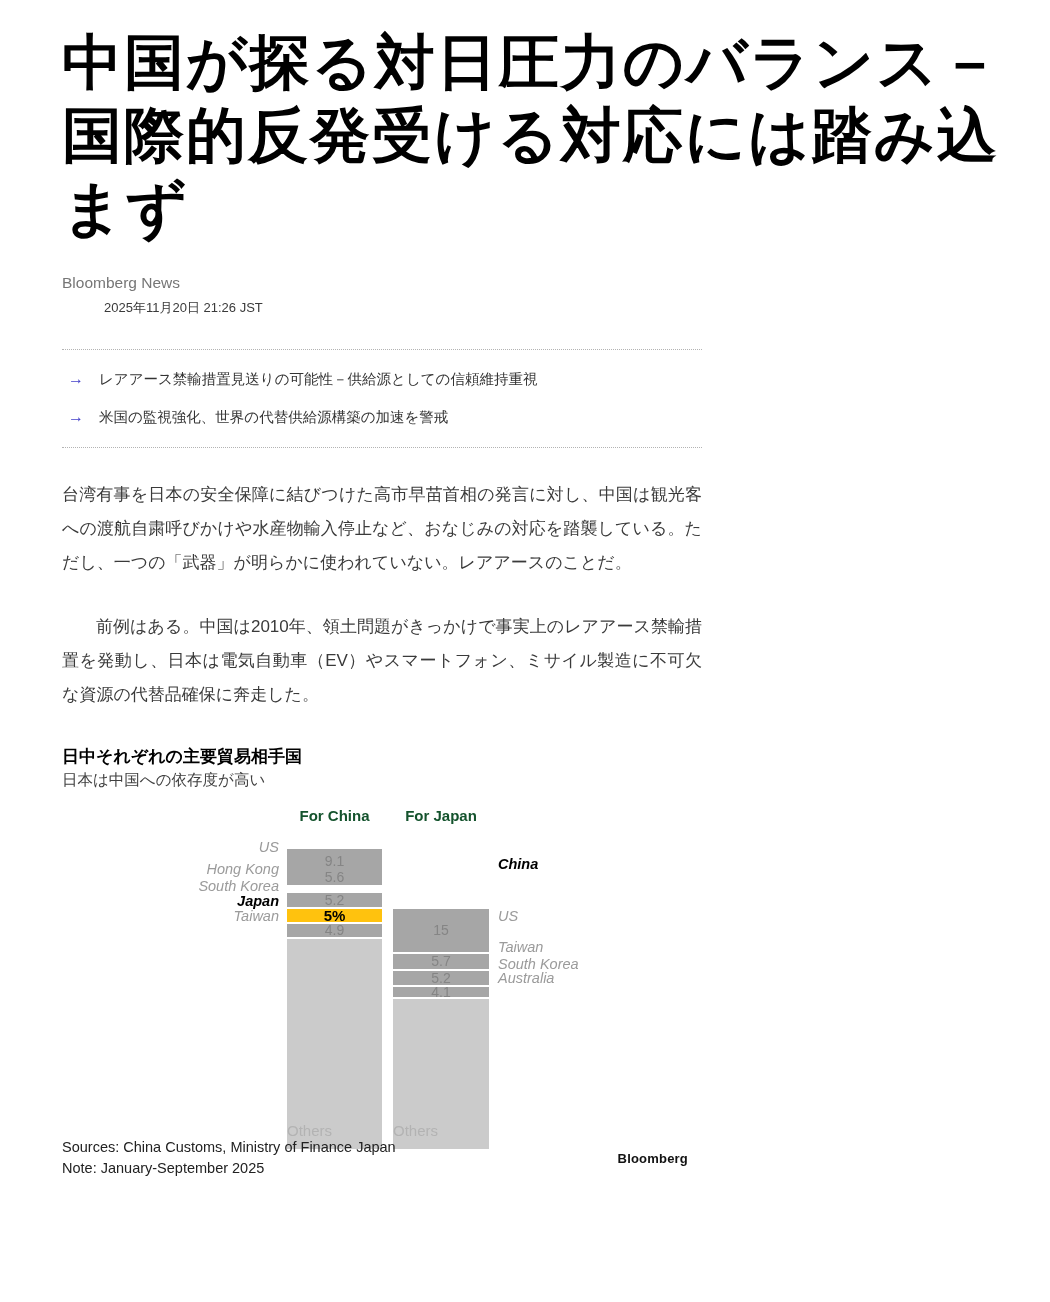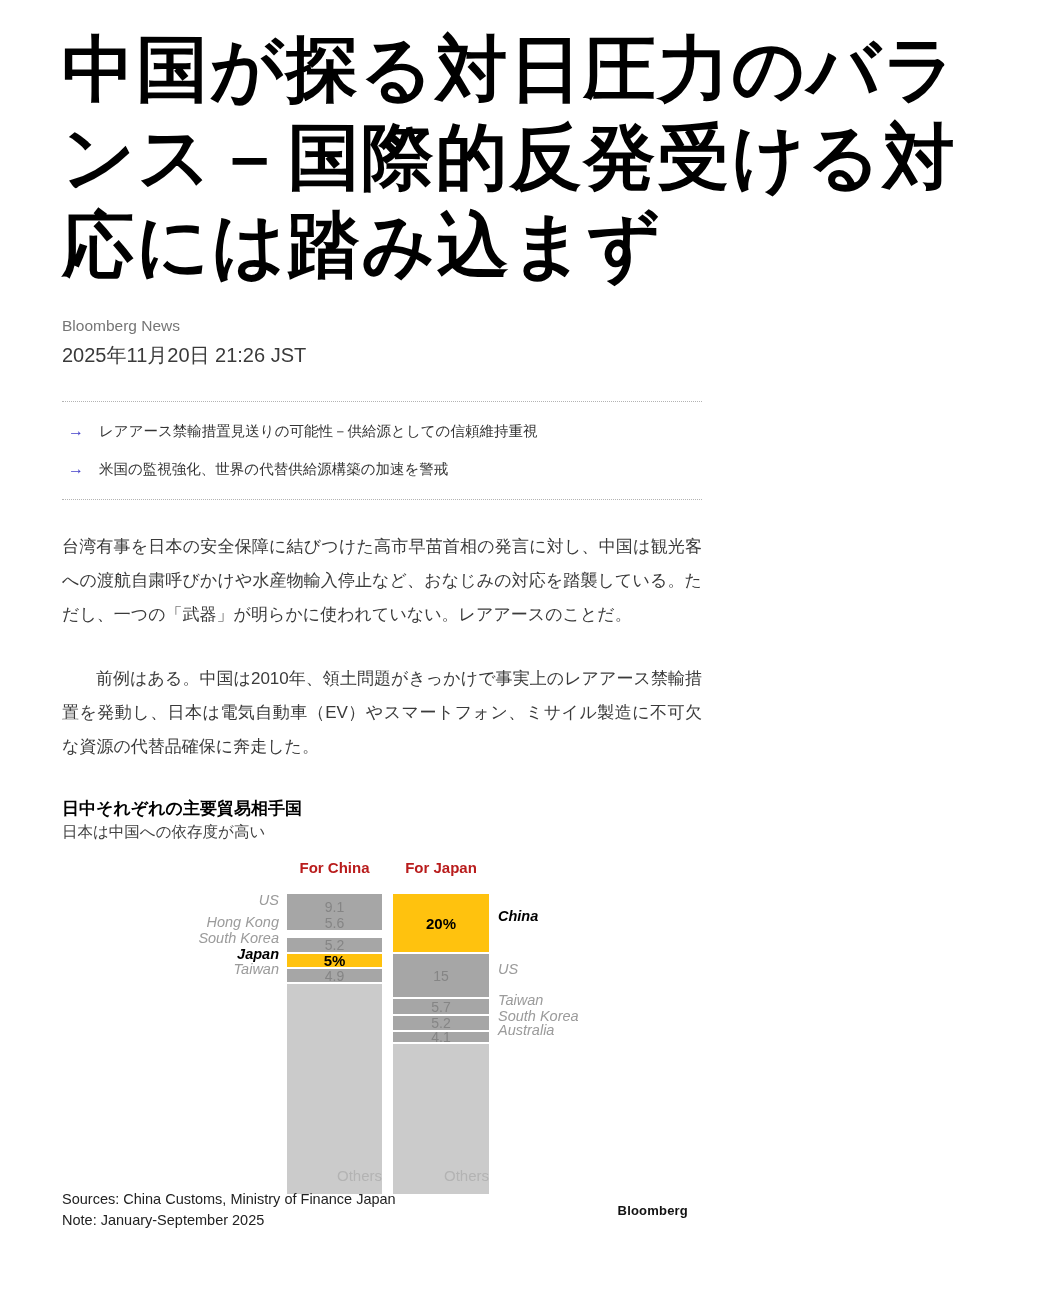--- a/index.html
+++ b/index.html
@@ -8,30 +8,30 @@
     width: 1050px;
     font-family: "Liberation Sans", "DejaVu Sans", sans-serif;
     color: #3a3a3a;
   }
   .page { padding: 26px 0 40px 62px; width: 1050px; }
 
   
   .headline {
     margin: 0;
     width: 965px;
-    font-size: 72px;
+    font-size: 60px;
     line-height: 1.22;
     font-weight: 700;
     letter-spacing: 2px;
     color: #000000;
   }
 
   
   .byline { margin-top: 28px; font-size: 15.5px; color: #767676; }
-  .dateline { margin-top: 7px; font-size: 20px; color: #3a3a3a; }
+  .dateline { margin-top: 7px; font-size: 13px; color: #3a3a3a; margin-left: 42px; }
 
   .content { width: 640px; }
 
   
   .bullets {
     margin-top: 32px;
     border-top: 1px dotted #b3b3b3;
     border-bottom: 1px dotted #b3b3b3;
     padding: 19px 0 20px 0;
   }
@@ -62,35 +62,35 @@
     margin-top: 33px;
     width: 640px;
     height: 438px;
   }
   .chart-title { position: absolute; top: 0; left: 0; font-size: 17px; font-weight: 700; color: #000; }
   .chart-subtitle { position: absolute; top: 25px; left: 0; font-size: 15.5px; color: #404040; }
 
   .bar-col { position: absolute; top: 62px; }
   .bar-col[data-col="0"] { left: 225px; width: 95px; }
   .bar-col[data-col="1"] { left: 331px; width: 96px; }
-  .bar-header { font-size: 15px; font-weight: 700; color: #b91c1c; text-align: center; height: 21px; margin-bottom: 14px; white-space: nowrap; }
+  .bar-header { font-size: 15px; font-weight: 700; color: #14532d; text-align: center; height: 21px; margin-bottom: 21px; white-space: nowrap; }
   .bar { position: relative; height: 300px; width: 100%; }
 
   .segment {
     position: absolute; left: 0; right: 0;
     background: var(--c-seg, #a6a6a6);
     display: flex; align-items: center; justify-content: center;
   }
   .segment.highlight { background: var(--c-highlight, #ffc20e); }
   .segment.others { background: var(--c-others, #cbcbcb); }
   .seg-value { font-size: 14px; color: var(--c-value, #858585); }
   .segment.highlight .seg-value { font-size: 15px; font-weight: 700; color: #000; }
   .segment.others .seg-value {
     position: absolute; bottom: 10px; left: 0; right: 0;
-    text-align: right; font-size: 15px; color: var(--c-otext, #b3b3b3);
+    text-align: left; font-size: 15px; color: var(--c-otext, #b3b3b3);
   }
 
   .chart-labels { position: absolute; top: 90px; height: 300px; }
   .chart-labels[data-col="0"] { left: 0; width: 217px; }
   .chart-labels[data-col="1"] { left: 436px; width: 204px; }
   .cat-label {
     position: absolute;
     font-size: 14.5px; font-style: italic; color: var(--c-label, #9b9b9b);
     line-height: 20px; white-space: nowrap;
   }
@@ -151,23 +151,20 @@
               <span class="seg-value">4.9</span>
             </div>
             <div class="segment others" style="top: 90px; height: 210px;">
               <span class="seg-value">Others</span>
             </div>
           </div>
       </div>
       <div class="bar-col" data-col="1">
         <div class="bar-header">For Japan</div>
         <div class="bar">
-            <div class="segment highlight" style="top: 0px; height: 58px;">
-              <span class="seg-value">20%</span>
-            </div>
             <div class="segment" style="top: 60px; height: 43px;">
               <span class="seg-value">15</span>
             </div>
             <div class="segment" style="top: 105px; height: 15px;">
               <span class="seg-value">5.7</span>
             </div>
             <div class="segment" style="top: 122px; height: 14px;">
               <span class="seg-value">5.2</span>
             </div>
             <div class="segment" style="top: 138px; height: 10px;">

